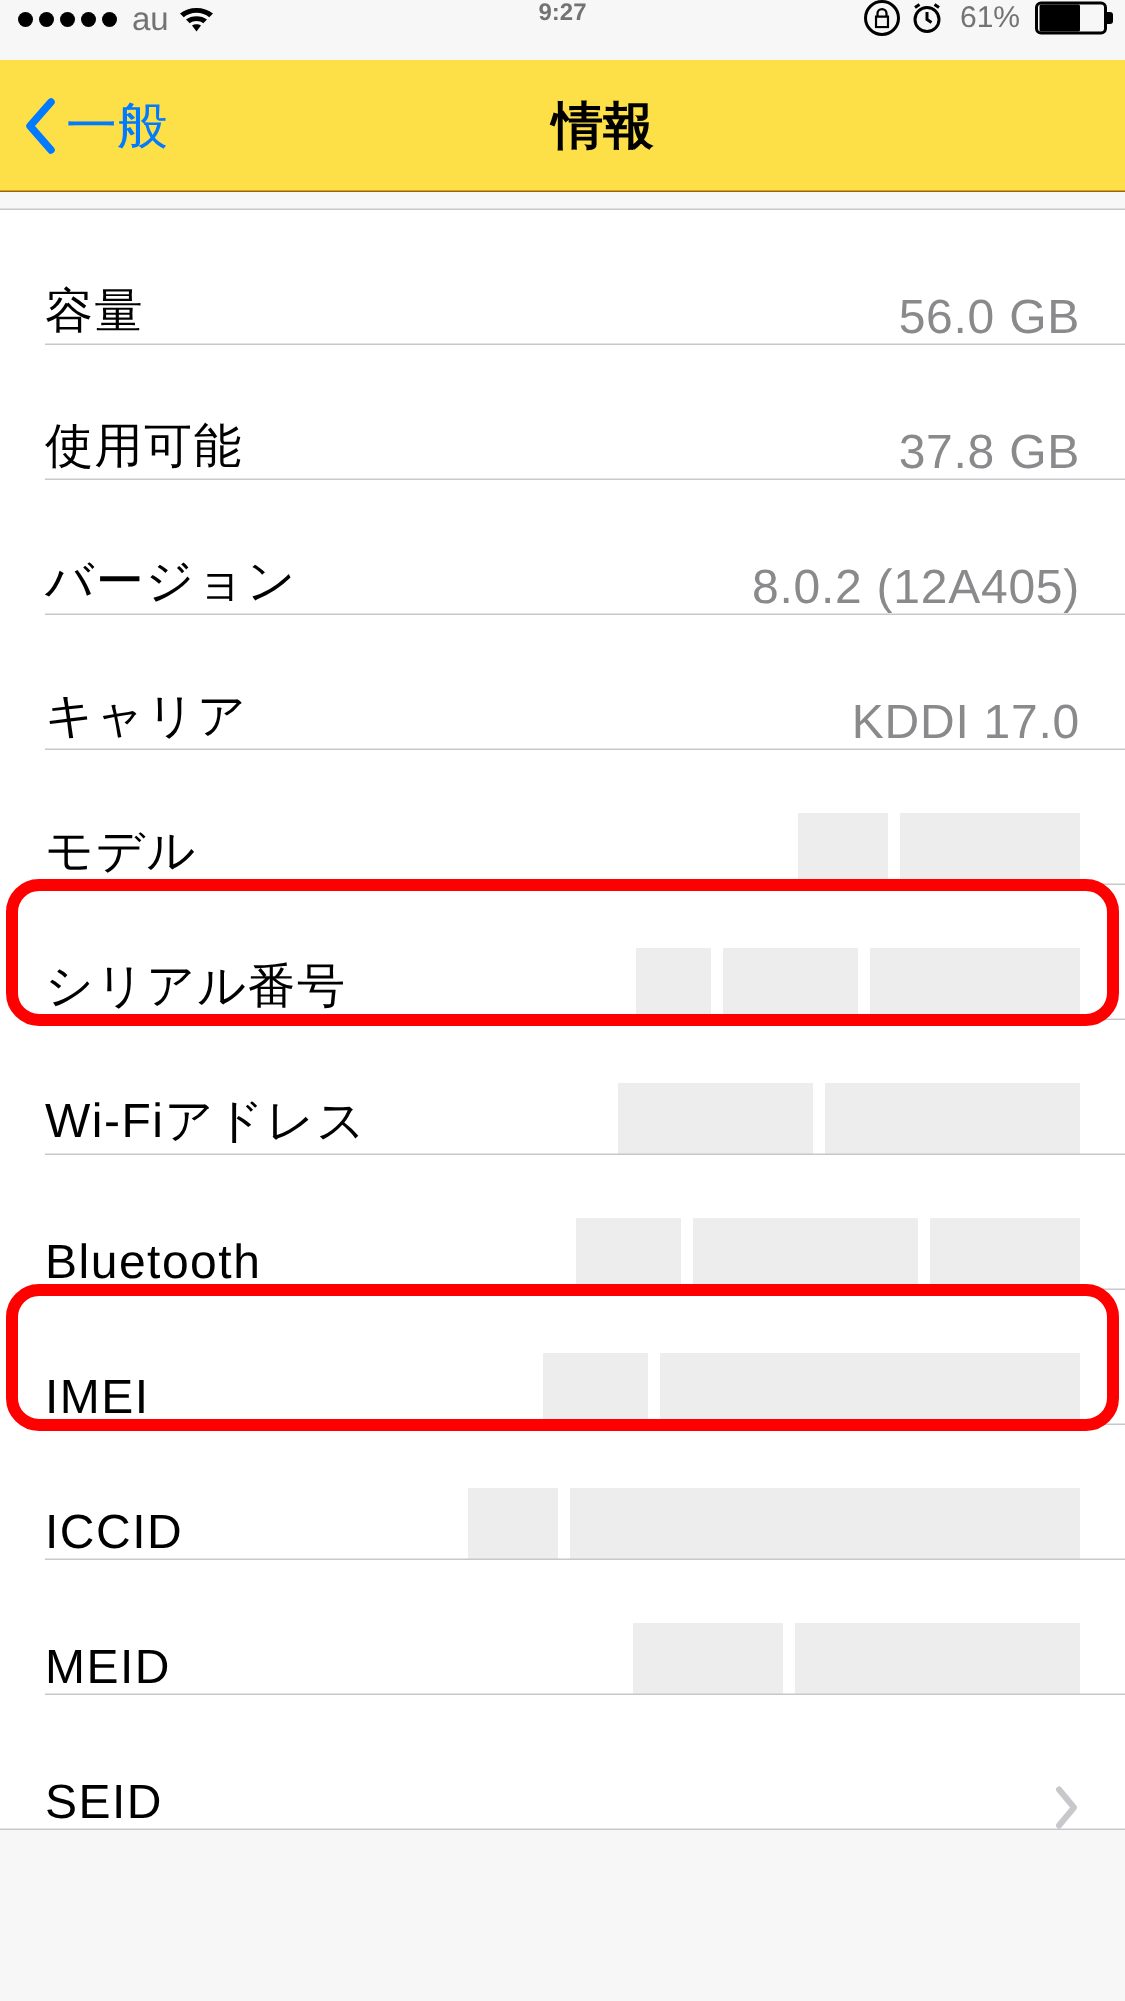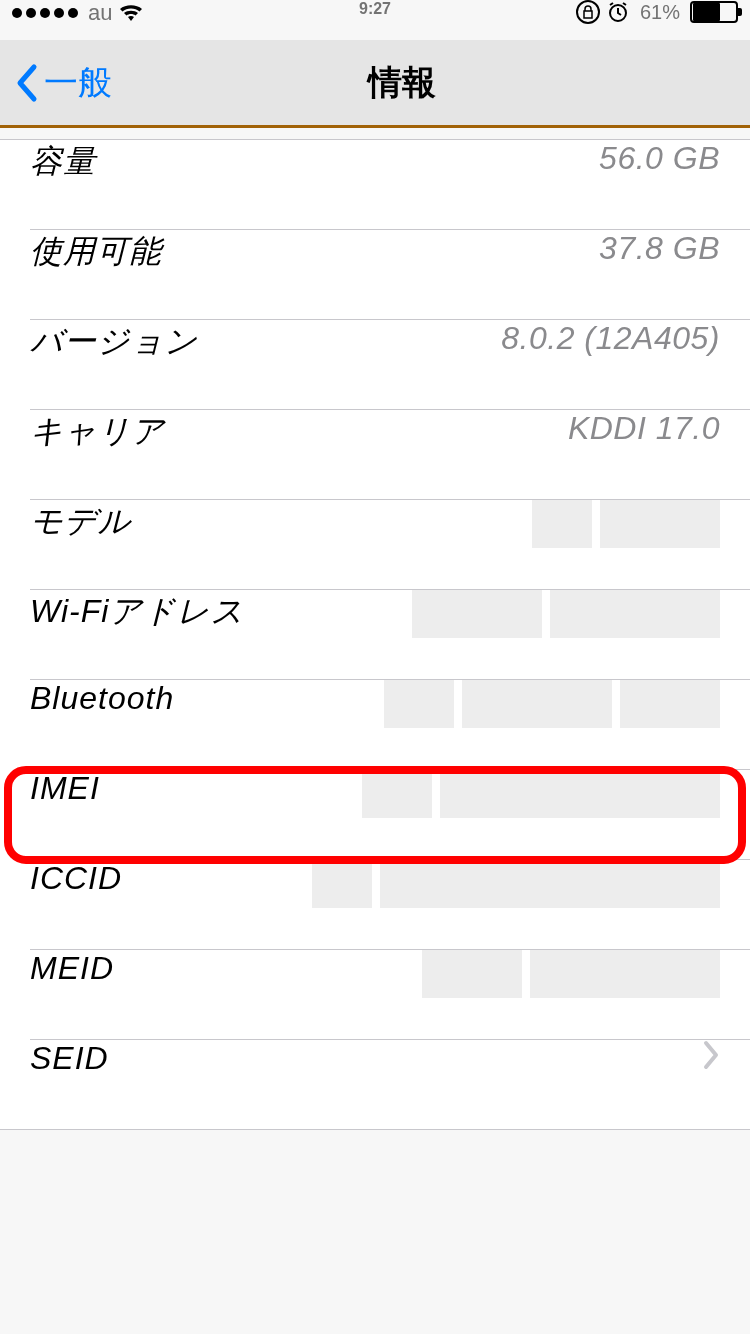--- a/index.html
+++ b/index.html
@@ -34,38 +34,37 @@
     .battery { width: 48px; height: 22px; border: 2px solid #000; border-radius: 4px; position: relative; display:inline-flex; align-items:center; }
     .battery::after { content:""; position:absolute; right:-6px; top:5px; width:4px; height:8px; background:#000; border-radius:0 2px 2px 0; }
     .battery-fill { height: 100%; background: #000; margin:1px; border-radius:1px; }
 
     
     .nav {
       height: 88px;
       display: flex;
       align-items: center;
       position: relative;
-      border-bottom: 3px solid #a16207;
-      background: #e5e5e5;
+      border-bottom: 1px solid #a16207;
+      background: #fde047;
     }
     .back-btn { display: flex; align-items: center; color: #007aff; font-size: 34px; padding-left: 14px; }
     .back-chevron { width: 24px; height: 40px; margin-right: 6px; }
     .nav-title { position: absolute; left: 50%; transform: translateX(-50%); font-size: 34px; font-weight: 600; color: #000; margin-left: 27px; }
 
     
     .list { background: #fff; }
     .group-top { height: 12px; background: #f7f7f7; border-bottom: 1px solid #c8c7cc; }
     .row {
       height: 90px;
       display: flex;
-      align-items: flex-start;
+      align-items: flex-end;
       padding: 0 30px;
       position: relative;
       background: #fff;
-      font-style: italic;
     }
     .row + .row { }
     .sep { position: absolute; left: 30px; right: 0; bottom: 0; height: 1px; background: #c8c7cc; }
     .label { font-size: 32px; color: #000; font-weight: 400; letter-spacing: 1px; flex: 0 0 auto; }
     .value { font-size: 32px; color: #8a8a8d; margin-left: auto; text-align: right; letter-spacing: 0.5px; }
     .redacted {
       margin-left: auto;
       height: 48px;
       display: flex;
       align-items: center;
@@ -167,20 +166,30 @@
 
   <div class="row">
     <span class="label">モデル</span>
     <span class="redacted">
       <span class="blk" style="width:60px"></span>
         <span class="blk" style="width:120px"></span>
     </span>
     <div class="sep"></div>
   </div>
 
+  <div class="row rel">
+    <div class="highlight-serial"></div>
+    <span class="label">シリアル番号</span>
+    <span class="redacted">
+      <span class="blk" style="width:50px"></span>
+        <span class="blk" style="width:90px"></span>
+        <span class="blk" style="width:140px"></span>
+    </span>
+    <div class="sep"></div>
+  </div>
 
   <div class="row">
     <span class="label">Wi-Fiアドレス</span>
     <span class="redacted">
       <span class="blk" style="width:130px"></span>
         <span class="blk" style="width:170px"></span>
     </span>
     <div class="sep"></div>
   </div>
 

